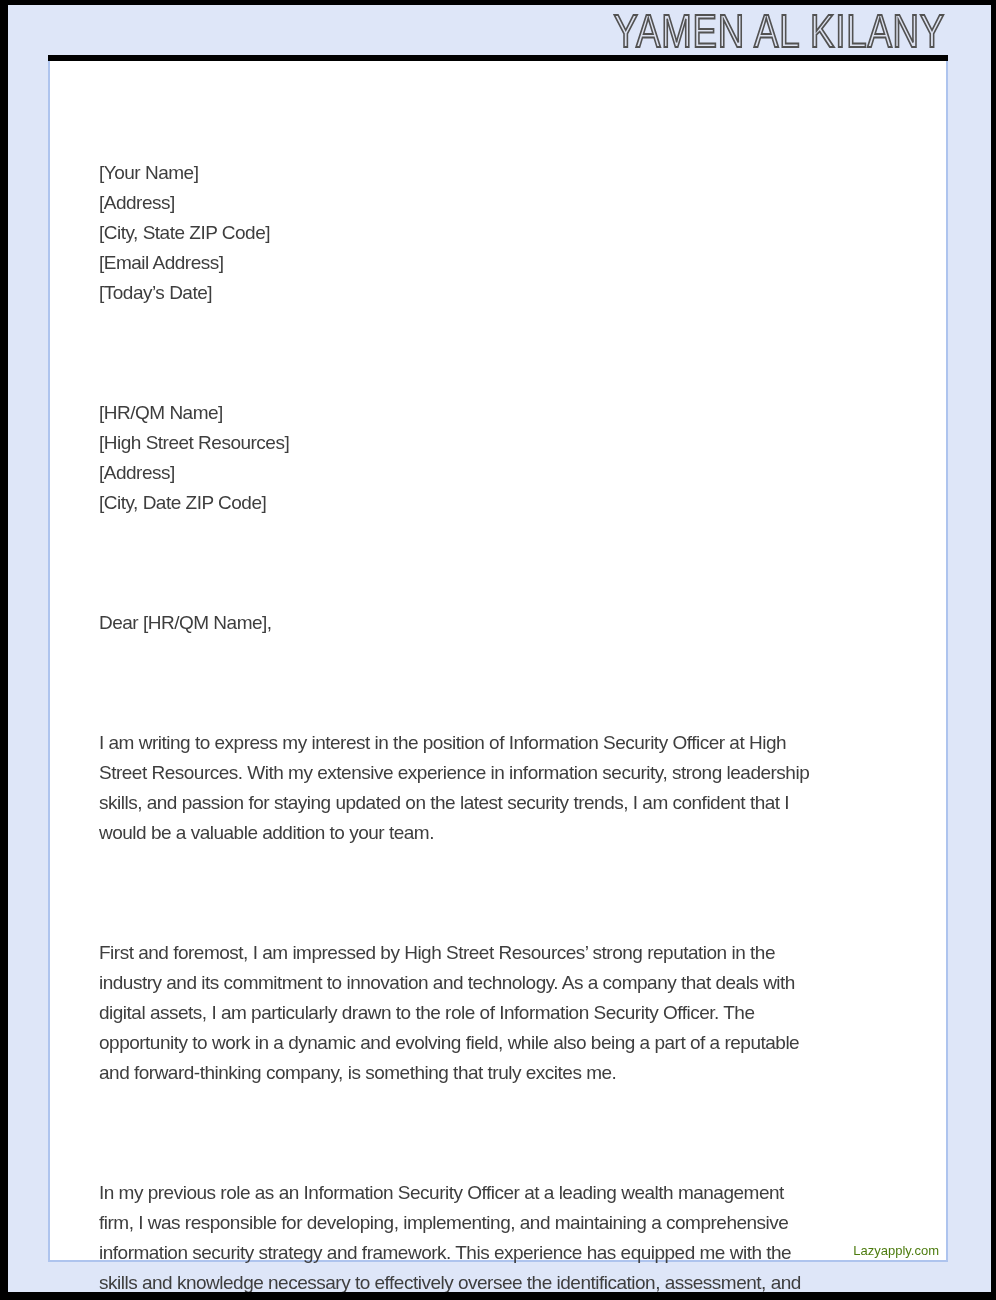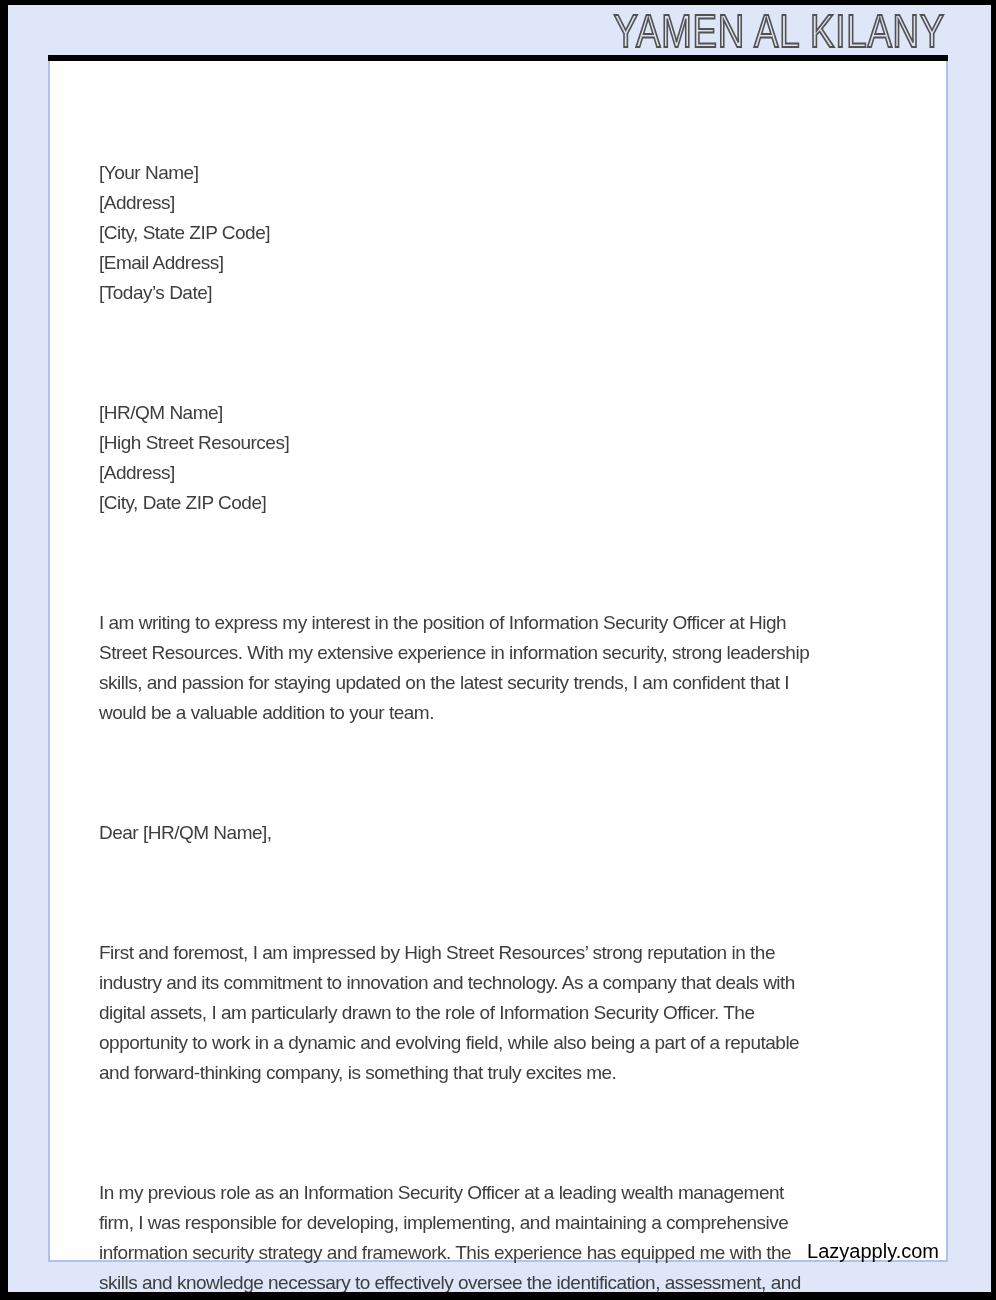--- a/index.html
+++ b/index.html
@@ -80,23 +80,23 @@
     color: #3e3e3e;
     white-space: pre;
   }
   .letter .block { margin-bottom: 30px; }
 
   .watermark {
     position: absolute;
     top: 1242px;
     right: 57px;
     z-index: 2;
-    font-size: 20px;
+    font-size: 13px;
     line-height: 18px;
-    color: #000000;
+    color: #4d7c0f;
   }
 </style>
 </head>
 <body>
 
 <div class="canvas">
 
   <div class="header-name">YAMEN AL KILANY</div>
 
   <div class="sheet-top-bar"></div>
@@ -106,25 +106,25 @@
   <div class="letter">
     <div class="block">[Your Name]
 [Address]
 [City, State ZIP Code]
 [Email Address]
 [Today’s Date]</div>
     <div class="block">[HR/QM Name]
 [High Street Resources]
 [Address]
 [City, Date ZIP Code]</div>
+    <div class="block">Dear [HR/QM Name],</div>
     <div class="block">I am writing to express my interest in the position of Information Security Officer at High
 Street Resources. With my extensive experience in information security, strong leadership
 skills, and passion for staying updated on the latest security trends, I am confident that I
 would be a valuable addition to your team.</div>
-    <div class="block">Dear [HR/QM Name],</div>
     <div class="block">First and foremost, I am impressed by High Street Resources’ strong reputation in the
 industry and its commitment to innovation and technology. As a company that deals with
 digital assets, I am particularly drawn to the role of Information Security Officer. The
 opportunity to work in a dynamic and evolving field, while also being a part of a reputable
 and forward-thinking company, is something that truly excites me.</div>
     <div class="block">In my previous role as an Information Security Officer at a leading wealth management
 firm, I was responsible for developing, implementing, and maintaining a comprehensive
 information security strategy and framework. This experience has equipped me with the
 skills and knowledge necessary to effectively oversee the identification, assessment, and
 prioritization of information security risks, and implement appropriate controls to

